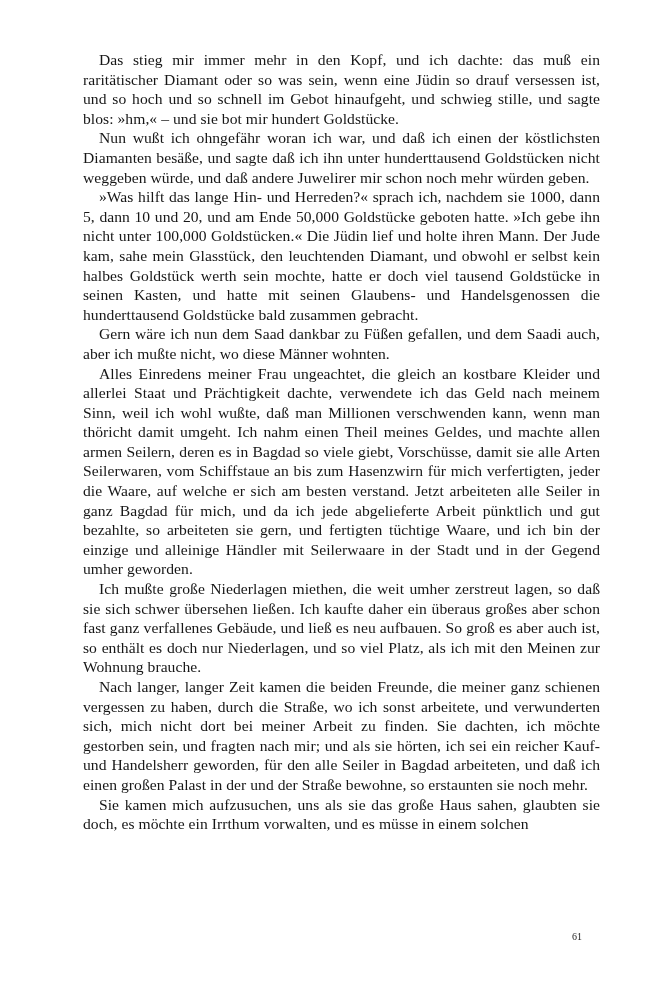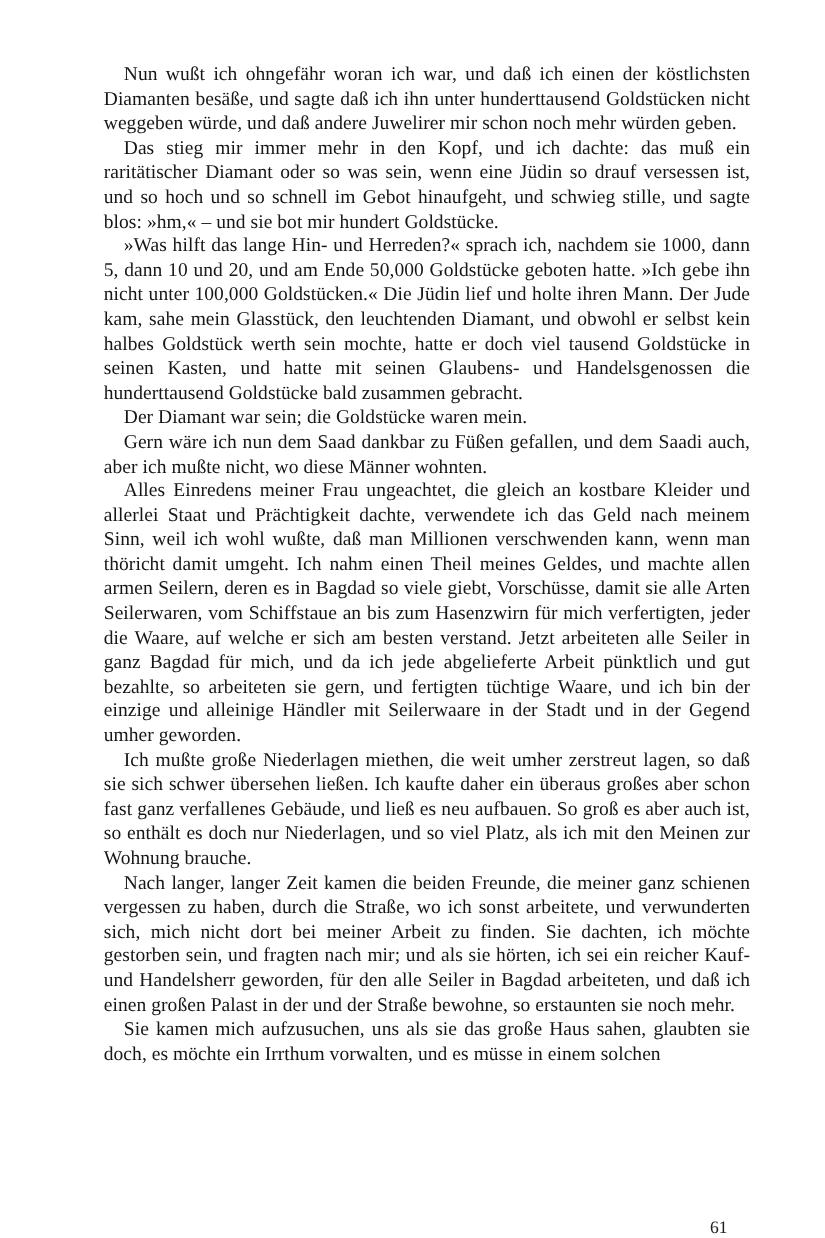--- a/index.html
+++ b/index.html
@@ -33,36 +33,35 @@
     -webkit-hyphens: auto;
     hyphens: auto;
   }
   .para {
     margin: 0;
     padding: 0;
     text-indent: 16px;
   }
   .page-number {
     position: absolute;
-    top: 976px;
+    top: 930px;
     right: 78px;
-    font-size: 14px;
+    font-size: 10px;
     line-height: 14px;
     color: #1c1c1c;
   }
 </style>
 </head>
 <body>
 
 <div class="page">
   <div class="text-block">
+    <p class="para">Das stieg mir immer mehr in den Kopf, und ich dachte: das muß ein raritätischer Diamant oder so was sein, wenn eine Jüdin so drauf versessen ist, und so hoch und so schnell im Gebot hinaufgeht, und schwieg stille, und sagte blos: »hm,« – und sie bot mir hundert Goldstücke.</p>
     <p class="para">Nun wußt ich ohngefähr woran ich war, und daß ich einen der köstlichsten Diamanten besäße, und sagte daß ich ihn unter hunderttausend Goldstücken nicht weggeben würde, und daß andere Juwelirer mir schon noch mehr würden geben.</p>
-    <p class="para">Das stieg mir immer mehr in den Kopf, und ich dachte: das muß ein raritätischer Diamant oder so was sein, wenn eine Jüdin so drauf versessen ist, und so hoch und so schnell im Gebot hinaufgeht, und schwieg stille, und sagte blos: »hm,« – und sie bot mir hundert Goldstücke.</p>
     <p class="para">»Was hilft das lange Hin- und Herreden?« sprach ich, nachdem sie 1000, dann 5, dann 10 und 20, und am Ende 50,000 Goldstücke geboten hatte. »Ich gebe ihn nicht unter 100,000 Goldstücken.« Die Jüdin lief und holte ihren Mann. Der Jude kam, sahe mein Glasstück, den leuchtenden Diamant, und obwohl er selbst kein halbes Goldstück werth sein mochte, hatte er doch viel tausend Goldstücke in seinen Kasten, und hatte mit seinen Glaubens- und Handelsgenossen die hunderttausend Goldstücke bald zusammen gebracht.</p>
-    <p class="para">Der Diamant war sein; die Goldstücke waren mein.</p>
     <p class="para">Gern wäre ich nun dem Saad dankbar zu Füßen gefallen, und dem Saadi auch, aber ich mußte nicht, wo diese Männer wohnten.</p>
     <p class="para">Alles Einredens meiner Frau ungeachtet, die gleich an kostbare Kleider und allerlei Staat und Prächtigkeit dachte, verwendete ich das Geld nach meinem Sinn, weil ich wohl wußte, daß man Millionen verschwenden kann, wenn man thöricht damit umgeht. Ich nahm einen Theil meines Geldes, und machte allen armen Seilern, deren es in Bagdad so viele giebt, Vorschüsse, damit sie alle Arten Seilerwaren, vom Schiffstaue an bis zum Hasenzwirn für mich verfertigten, jeder die Waare, auf welche er sich am besten verstand. Jetzt arbeiteten alle Seiler in ganz Bagdad für mich, und da ich jede abgelieferte Arbeit pünktlich und gut bezahlte, so arbeiteten sie gern, und fertigten tüchtige Waare, und ich bin der einzige und alleinige Händler mit Seilerwaare in der Stadt und in der Gegend umher geworden.</p>
     <p class="para">Ich mußte große Niederlagen miethen, die weit umher zerstreut lagen, so daß sie sich schwer übersehen ließen. Ich kaufte daher ein überaus großes aber schon fast ganz verfallenes Gebäude, und ließ es neu aufbauen. So groß es aber auch ist, so enthält es doch nur Niederlagen, und so viel Platz, als ich mit den Meinen zur Wohnung brauche.</p>
     <p class="para">Nach langer, langer Zeit kamen die beiden Freunde, die meiner ganz schienen vergessen zu haben, durch die Straße, wo ich sonst arbeitete, und verwunderten sich, mich nicht dort bei meiner Arbeit zu finden. Sie dachten, ich möchte gestorben sein, und fragten nach mir; und als sie hörten, ich sei ein reicher Kauf- und Handelsherr geworden, für den alle Seiler in Bagdad arbeiteten, und daß ich einen großen Palast in der und der Straße bewohne, so erstaunten sie noch mehr.</p>
     <p class="para">Sie kamen mich aufzusuchen, uns als sie das große Haus sahen, glaubten sie doch, es möchte ein Irrthum vorwalten, und es müsse in einem solchen</p>
   </div>
   <div class="page-number">61</div>
 </div>
 
 </body></html>

